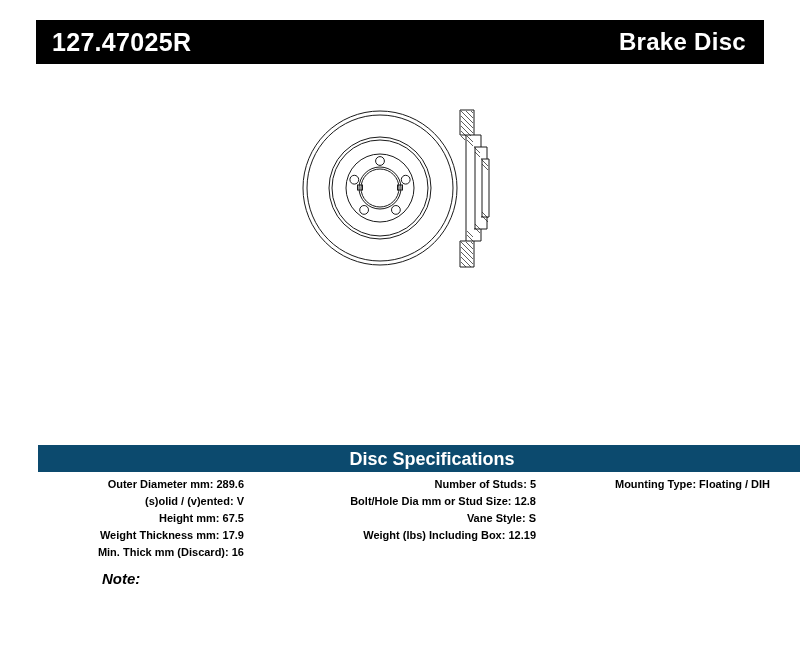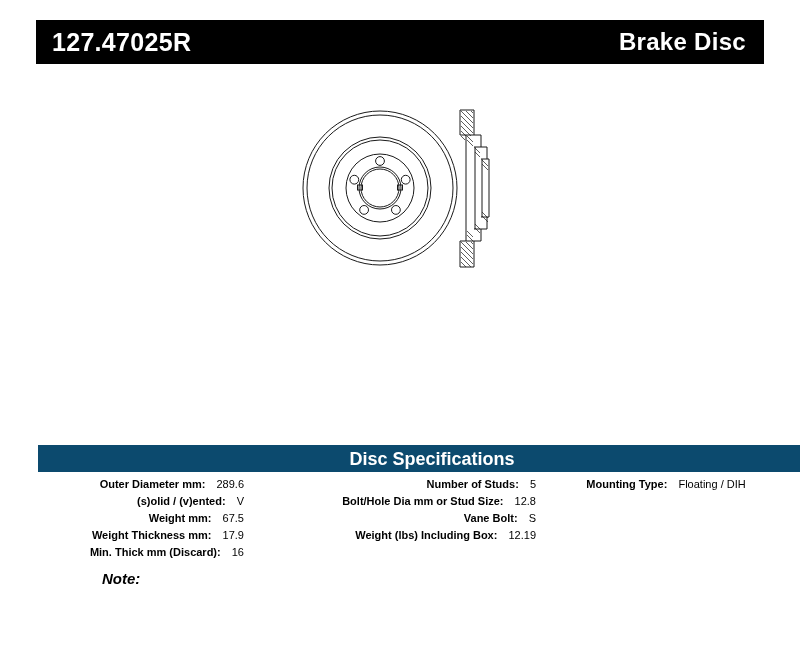--- a/index.html
+++ b/index.html
@@ -83,30 +83,30 @@
     left: 30px;
     top: 476px;
     width: 740px;
     display: flex;
   }
   .spec-col {
     box-sizing: border-box;
   }
   .spec-col-left  { width: 252px; text-align: right; padding-right: 38px; }
   .spec-col-mid   { width: 262px; text-align: right; padding-right: 8px; }
-  .spec-col-right { width: 226px; text-align: center;  padding-left: 18px; }
+  .spec-col-right { width: 226px; text-align: right;  padding-left: 18px; }
 
   .spec-row {
     font-size: 11px;
     font-weight: bold;
     line-height: 17px;
     white-space: nowrap;
   }
   .spec-label { font-weight: bold; }
-  .spec-value { font-weight: normal; margin-left: 8px; }
+  .spec-value { font-weight: bold; }
 
   
   .note-block {
     position: absolute;
     left: 102px;
     top: 570px;
     font-size: 15px;
     font-weight: bold;
     font-style: italic;
   }
@@ -233,21 +233,21 @@
   <div class="spec-col spec-col-left">
     <div class="spec-row">
       <span class="spec-label">Outer Diameter mm:</span>
       <span class="spec-value">289.6</span>
     </div>
     <div class="spec-row">
       <span class="spec-label">(s)olid / (v)ented:</span>
       <span class="spec-value">V</span>
     </div>
     <div class="spec-row">
-      <span class="spec-label">Weight mm:</span>
+      <span class="spec-label">Height mm:</span>
       <span class="spec-value">67.5</span>
     </div>
     <div class="spec-row">
       <span class="spec-label">Weight Thickness mm:</span>
       <span class="spec-value">17.9</span>
     </div>
     <div class="spec-row">
       <span class="spec-label">Min. Thick mm (Discard):</span>
       <span class="spec-value">16</span>
     </div>
@@ -256,21 +256,21 @@
   <div class="spec-col spec-col-mid">
     <div class="spec-row">
       <span class="spec-label">Number of Studs:</span>
       <span class="spec-value">5</span>
     </div>
     <div class="spec-row">
       <span class="spec-label">Bolt/Hole Dia mm or Stud Size:</span>
       <span class="spec-value">12.8</span>
     </div>
     <div class="spec-row">
-      <span class="spec-label">Vane Bolt:</span>
+      <span class="spec-label">Vane Style:</span>
       <span class="spec-value">S</span>
     </div>
     <div class="spec-row">
       <span class="spec-label">Weight (lbs) Including Box:</span>
       <span class="spec-value">12.19</span>
     </div>
   </div>
 
   <div class="spec-col spec-col-right">
     <div class="spec-row">

